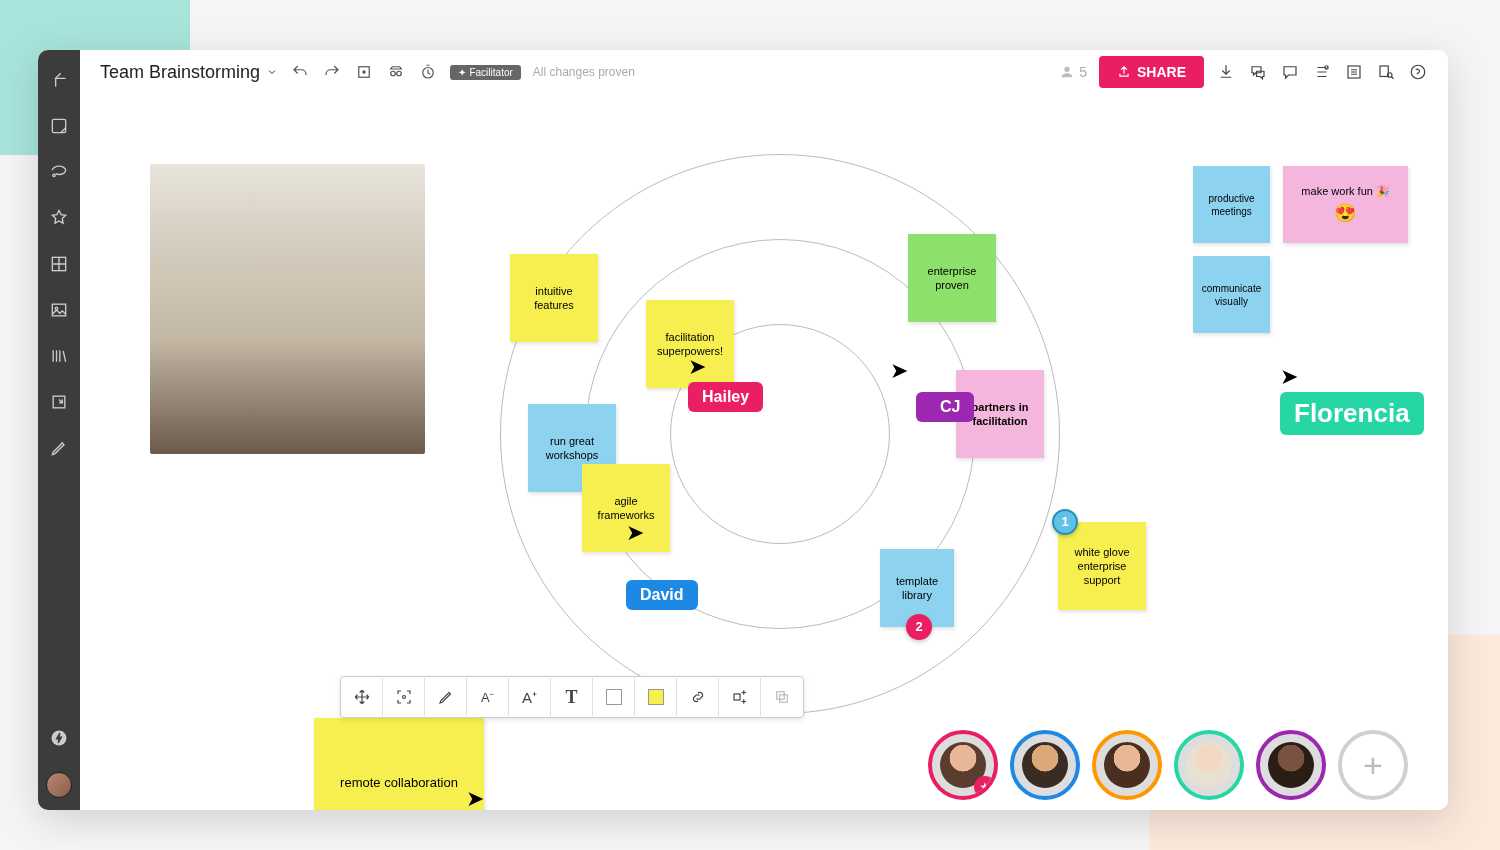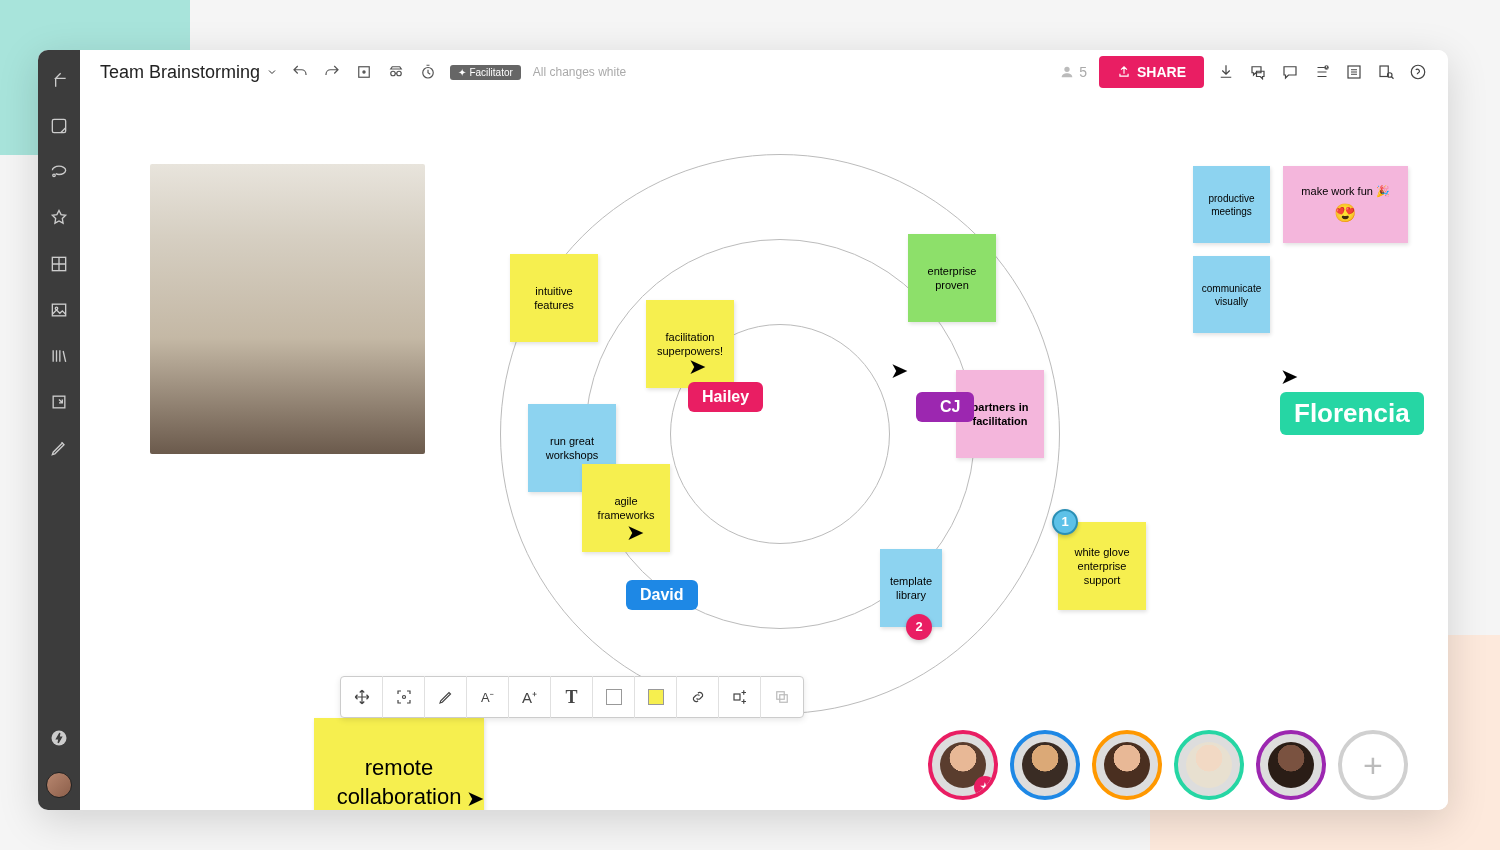--- a/index.html
+++ b/index.html
@@ -73,21 +73,21 @@
     position:absolute; width:88px; height:88px; padding:8px;
     display:flex; align-items:center; justify-content:center; text-align:center;
     font-size:11px; line-height:1.3; box-shadow: 1px 2px 4px rgba(0,0,0,0.12);
     cursor:move;
   }
   .sticky.yellow { background:#f6ef4f; }
   .sticky.blue   { background:#8dd3f0; }
   .sticky.pink   { background:#f4b6dc; }
   .sticky.green  { background:#8de06a;text-align:center; }
   .sticky.small  { width:77px; height:77px; font-size:10px; }
-  .sticky.big    { width:170px; height:130px; font-size:22px; }
+  .sticky.big    { width:170px; height:130px; font-size:13px; }
 
   
   .cursor { position:absolute; display:flex; flex-direction:column; align-items:flex-start; pointer-events:none; }
   .cursor .pointer { font-size:22px; color:#000; line-height:1; }
   .cursor .tag { margin-top:4px; padding:6px 14px; border-radius:6px; color:#fff; font-weight:700; font-size:16px; }
   .cursor.plain .pointer { font-size:22px; }
 
   
   .badge-num {
     position:absolute; width:26px; height:26px; border-radius:50%;
@@ -242,21 +242,21 @@
       <div class="tb-icon">
           <svg viewBox="0 0 24 24">
             <circle cx="12" cy="13" r="7"></circle>
             <path d="M12 9v4l3 2M10 3h4"></path>
           </svg>
         </div>
       <div class="facilitator-badge">
         <span>✦</span>
           <span>Facilitator</span>
       </div>
-      <div class="saved-text">All changes white</div>
+      <div class="saved-text">All changes proven</div>
 
       <div class="spacer"></div>
 
       <div class="part-count">
         <svg width="16" height="16" viewBox="0 0 24 24">
             <path d="M12 12a4 4 0 100-8 4 4 0 000 8zM4 20c0-4 4-6 8-6s8 2 8 6" fill="#bbb"></path>
           </svg>
         <span>5</span>
       </div>
       <button class="share-btn">
@@ -332,21 +332,21 @@
       </div>
       <div class="sticky yellow" style="top:370px; left:502px;">
         <span>agile frameworks</span>
       </div>
       <div class="sticky green" style="top:140px; left:828px;">
         <span>enterprise proven</span>
       </div>
       <div class="sticky pink" style="top:276px; left:876px;font-weight:bold;">
         <span>partners in facilitation</span>
       </div>
-      <div class="sticky blue" style="top:455px; left:800px; width:62px; height:78px;">
+      <div class="sticky blue" style="top:455px; left:800px; width:74px; height:78px;">
         <span>template library</span>
         <div class="badge-num" style="bottom:-13px; left:26px;">2</div>
       </div>
       <div class="sticky yellow" style="top:428px; left:978px;">
         <span>white glove enterprise support</span>
         <div class="badge-num blue" style="top:-13px; left:-6px;">1</div>
       </div>
 
       <div class="sticky yellow big" style="top:624px; left:234px;">
         <span>remote collaboration</span>

